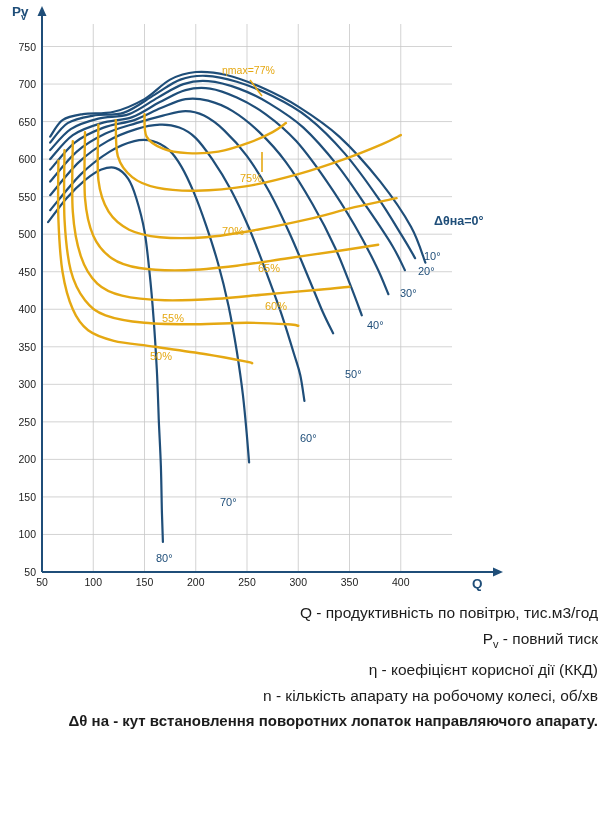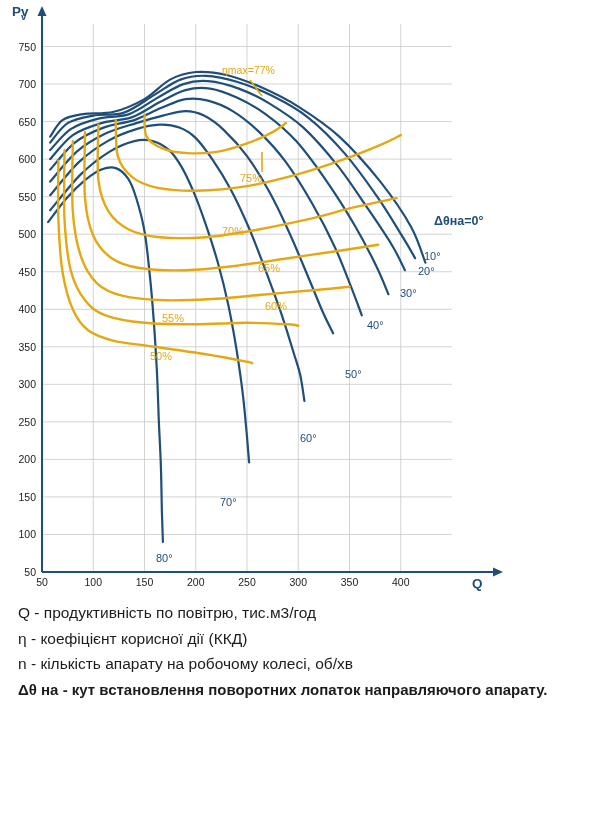--- a/index.html
+++ b/index.html
@@ -1,20 +1,20 @@
 <!DOCTYPE html>
 <html><head>
 <meta charset="utf-8">
 <style>
   html,body{margin:0;padding:0;}
   body{width:605px;height:814px;background:#ffffff;font-family:"Liberation Sans",sans-serif;color:#1c1c1c;overflow:hidden;}
   #wrap{position:relative;width:605px;height:814px;}
   #plot{position:absolute;left:0;top:0;width:605px;height:595px;}
   .legend{position:absolute;left:18px;top:600px;width:580px;}
-  .legend-line{font-size:15.5px;line-height:25.5px;color:#1c1c1c;white-space:nowrap;}
+  .legend-line{font-size:15.5px;line-height:25.5px;color:#1c1c1c;white-space:nowrap;text-align:right;}
   .legend-line.bold{font-weight:bold;font-size:15px;}
   .sub{font-size:11px;vertical-align:sub;}
   svg{display:block;}
   text{font-family:"Liberation Sans",sans-serif;}
 </style>
 </head>
 <body>
 
 <div id="wrap">
 
@@ -115,18 +115,19 @@
           <text x="345" y="378" font-size="11" fill="#1f4e79" text-anchor="start" font-weight="normal">50°</text>
           <text x="300" y="442" font-size="11" fill="#1f4e79" text-anchor="start" font-weight="normal">60°</text>
           <text x="220" y="506" font-size="11" fill="#1f4e79" text-anchor="start" font-weight="normal">70°</text>
           <text x="156" y="562" font-size="11" fill="#1f4e79" text-anchor="start" font-weight="normal">80°</text>
         </g>
     </svg>
   </div>
 
   <div class="legend">
     <div class="legend-line">Q - продуктивність по повітрю, тис.м3/год</div>
+    <div class="legend-line"><span>P<span class="sub">v</span> - повний тиск</span></div>
     <div class="legend-line">η - коефіцієнт корисної дії (ККД)</div>
     <div class="legend-line">n - кількість апарату на робочому колесі, об/хв</div>
     <div class="legend-line bold">Δθ на  - кут встановлення поворотних  лопаток направляючого апарату.</div>
   </div>
 
 </div>
 
 </body></html>

